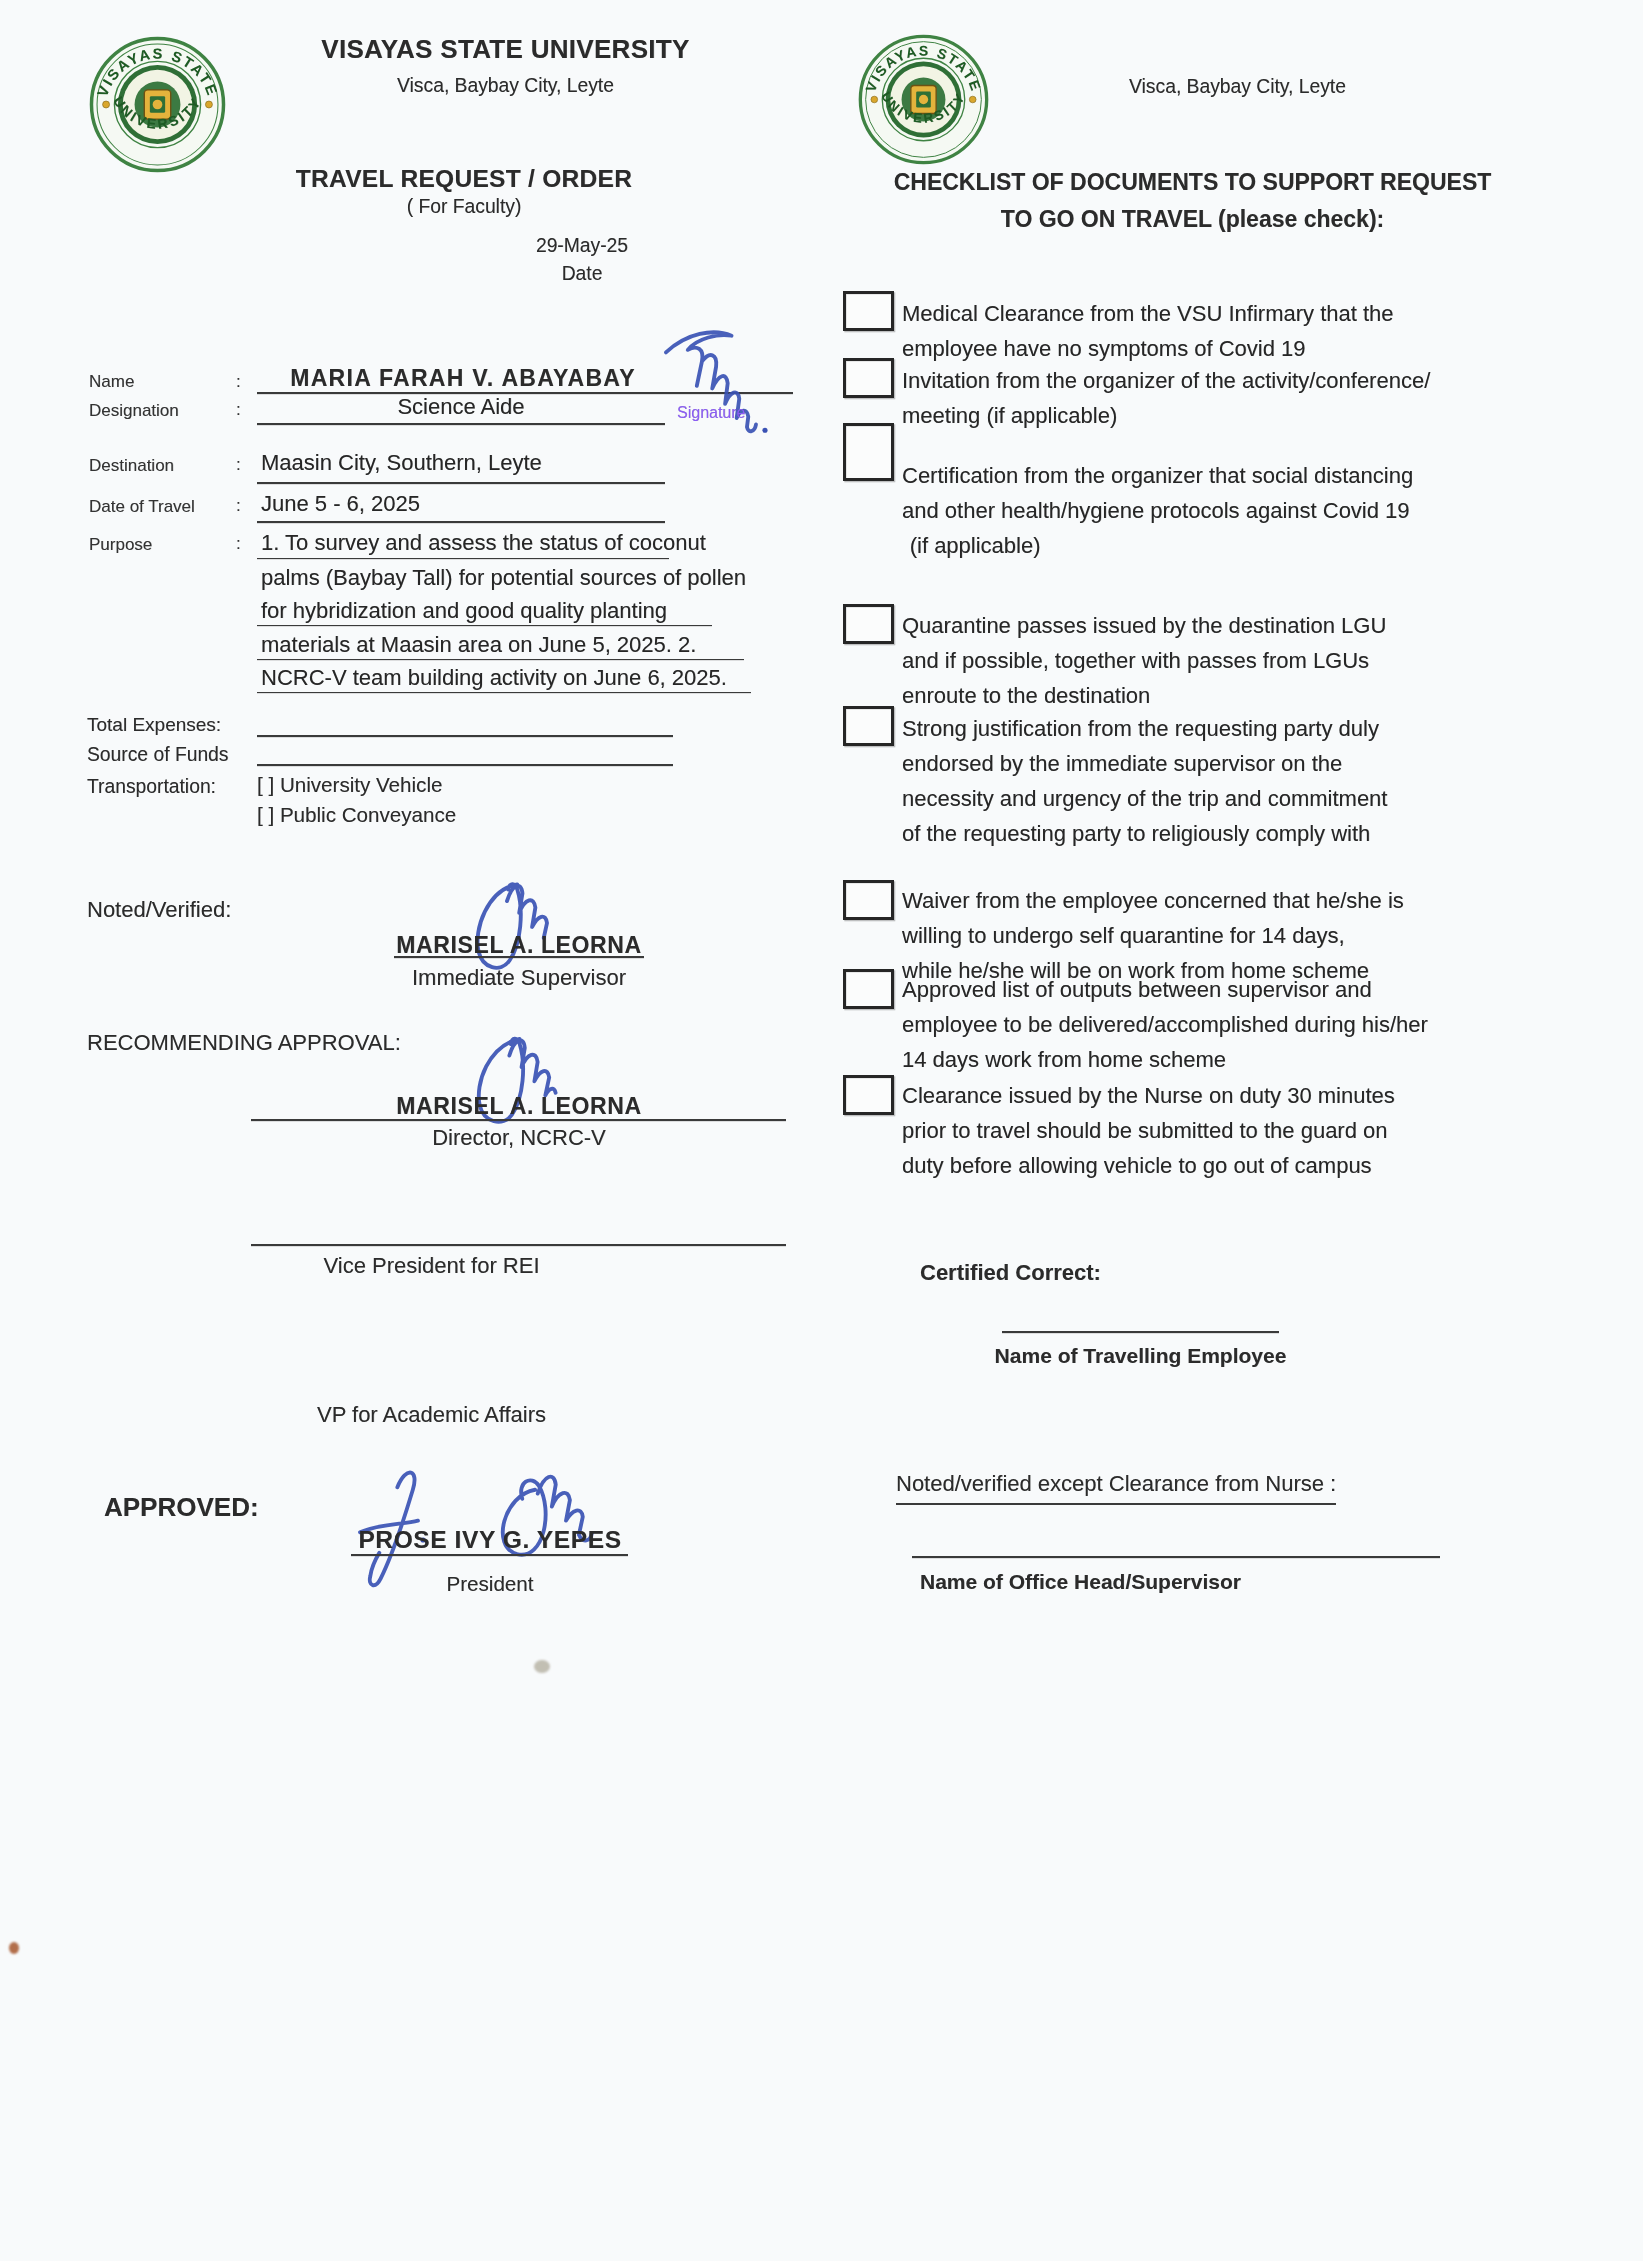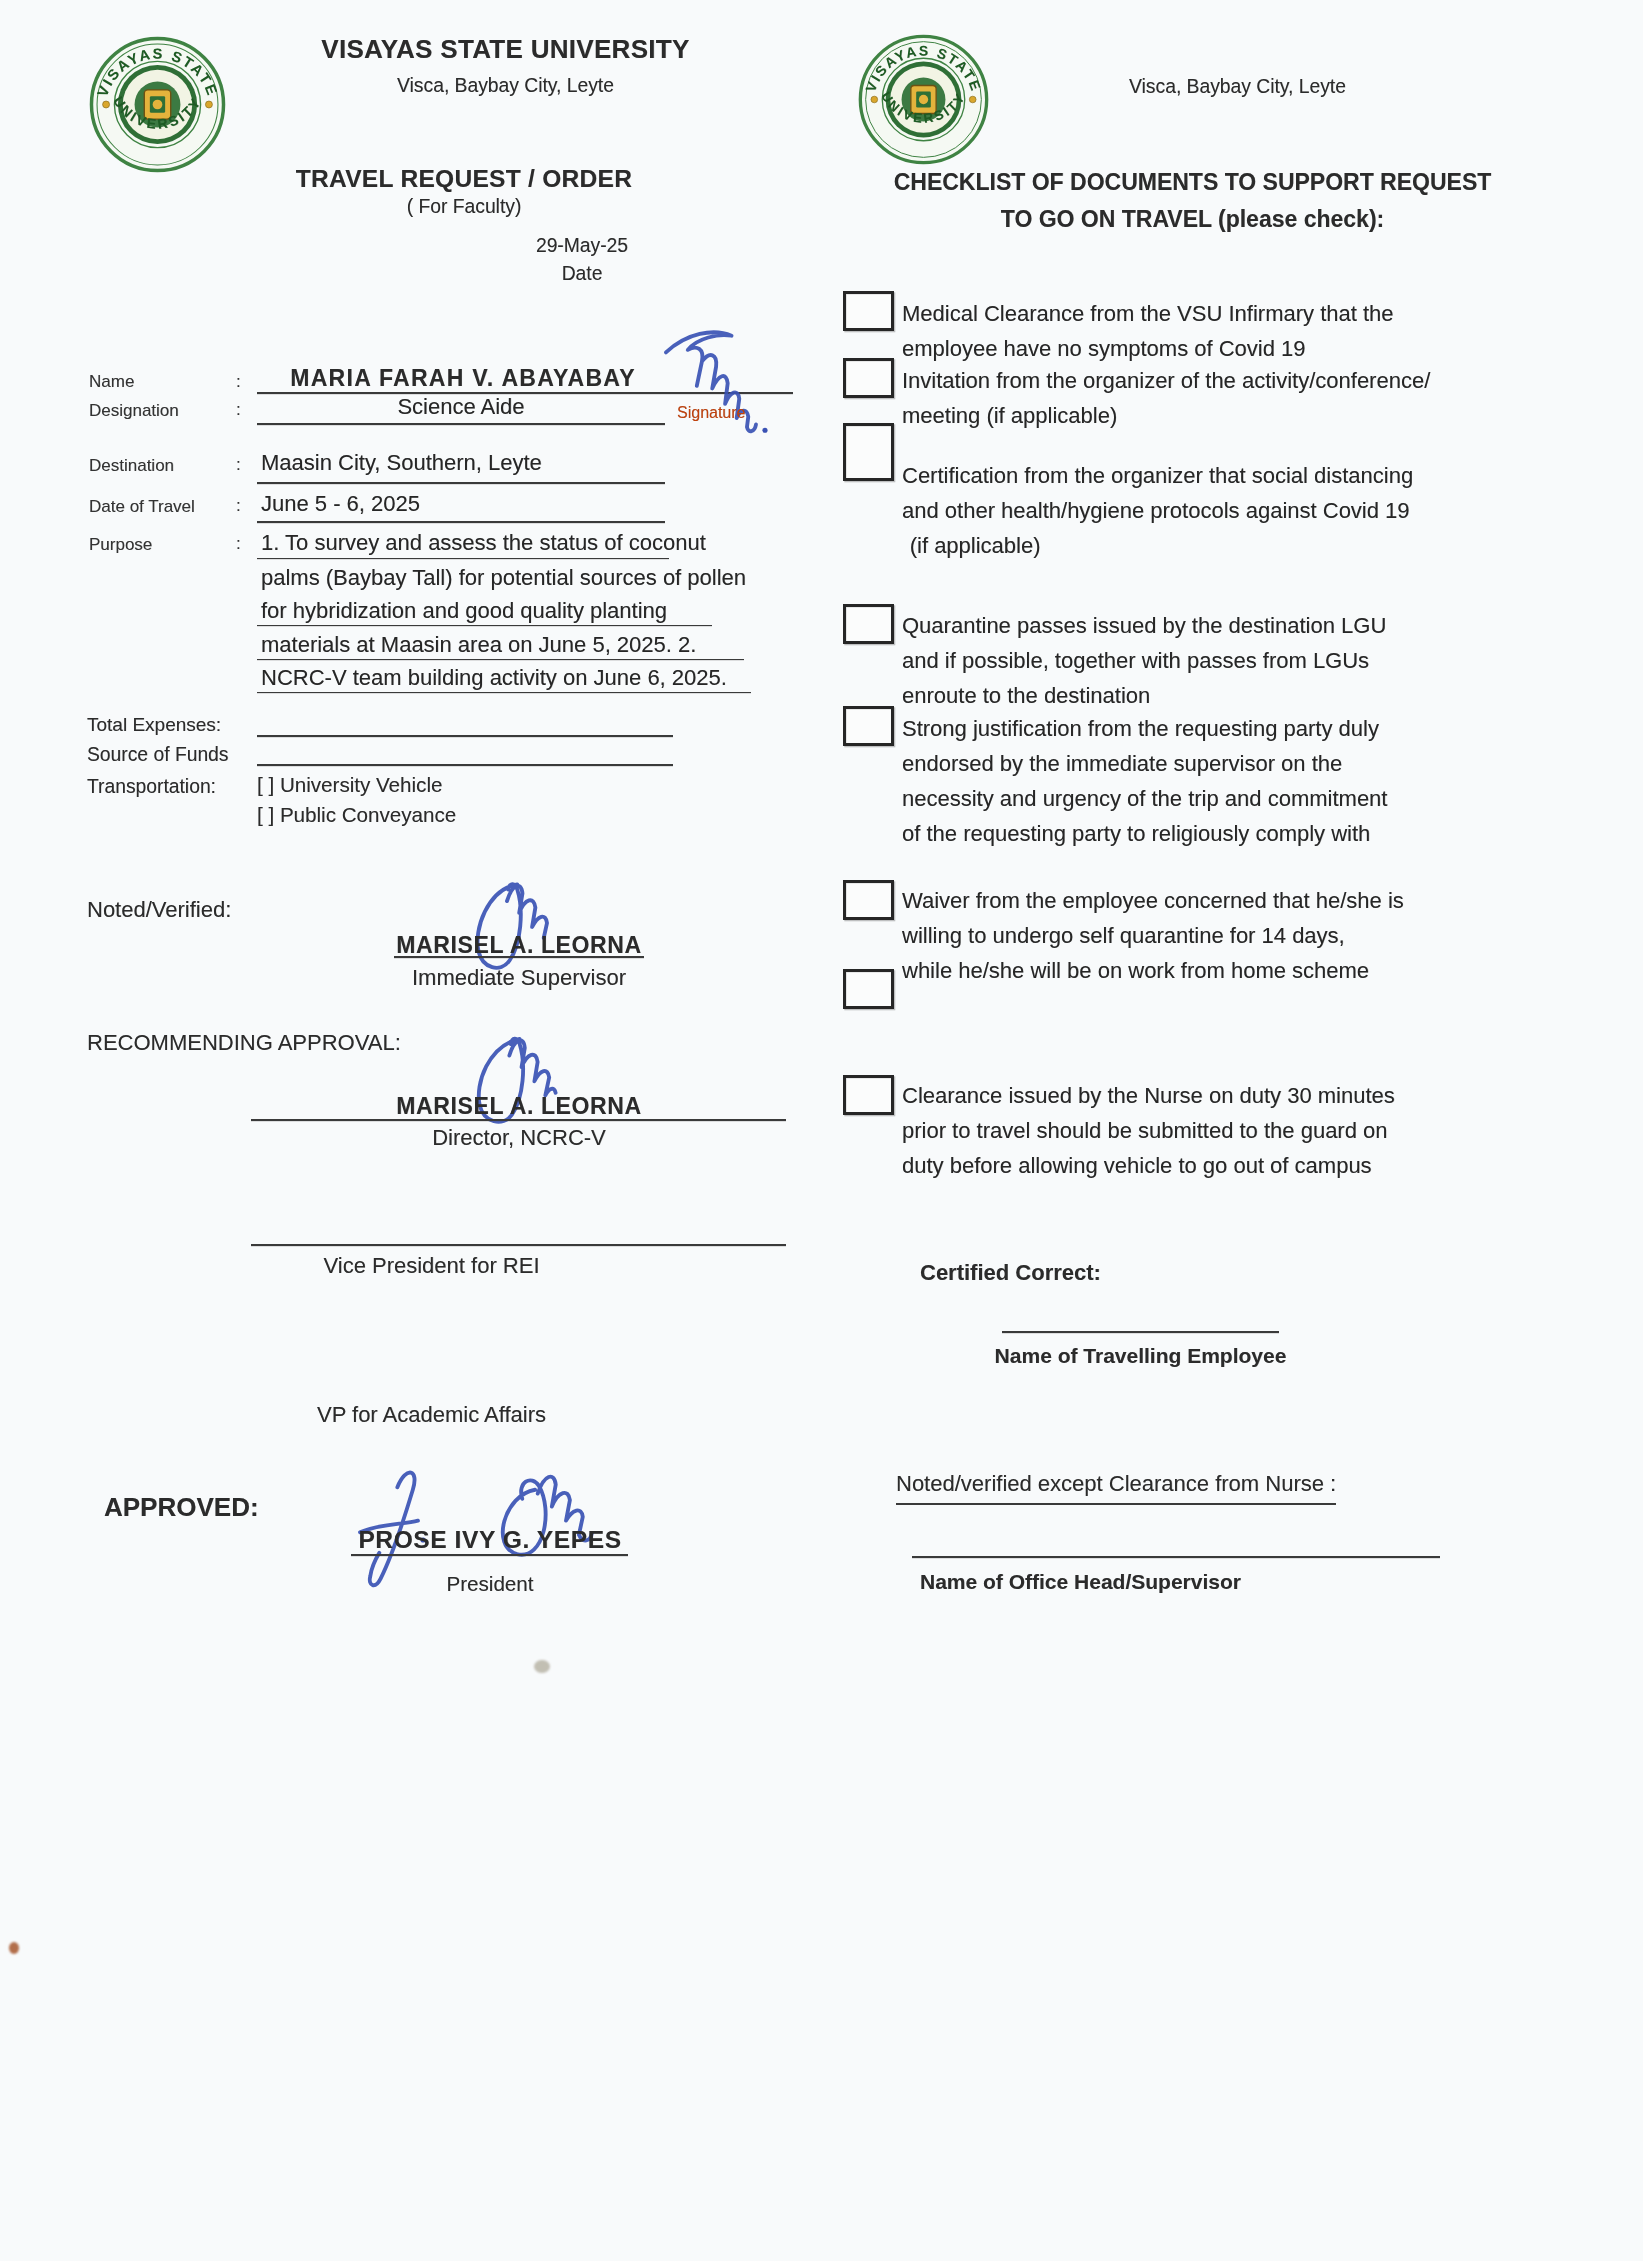--- a/index.html
+++ b/index.html
@@ -72,21 +72,21 @@
              M74,66 C86,50 98,54 96,74 L90,108 C100,86 112,82 114,100 L110,132
              C118,112 130,108 132,124 L128,154 C134,140 144,138 146,152 L144,168
              C146,178 156,176 158,164"></path>
     <circle cx="172" cy="173" r="4" fill="#3a52b4" stroke="none"></circle>
   </svg>
 
   <div class="t lbl" style="left:89px;top:401px">Designation</div>
   <div class="t lbl" style="left:236px;top:400px">:</div>
   <div class="t c val" style="left:257px;top:394px;width:408px">Science Aide</div>
   <div class="line" style="left:257px;top:423px;width:408px"></div>
-  <div class="t" style="left:677px;top:404px;font-size:16px;color:#c2410c">Signature</div>
+  <div class="t" style="left:677px;top:404px;font-size:16px;color:#8b5cf6">Signature</div>
 
   <div class="t lbl" style="left:89px;top:456px">Destination</div>
   <div class="t lbl" style="left:236px;top:455px">:</div>
   <div class="t val" style="left:261px;top:450px">Maasin City, Southern, Leyte</div>
   <div class="line" style="left:257px;top:482px;width:408px"></div>
 
   <div class="t lbl" style="left:89px;top:497px">Date of Travel</div>
   <div class="t lbl" style="left:236px;top:496px">:</div>
   <div class="t val" style="left:261px;top:491px">June  5 - 6, 2025</div>
   <div class="line" style="left:257px;top:521px;width:408px"></div>
@@ -210,20 +210,25 @@
   </div>
 
   <div class="cb" style="top:880px"></div>
   <div class="cl-text" style="top:883px">
     <div>Waiver from the employee concerned that he/she is</div>
     <div>willing to undergo self quarantine for 14 days,</div>
     <div>while he/she will be on work from home scheme</div>
   </div>
 
   <div class="cb" style="top:969px"></div>
+  <div class="cl-text" style="top:972px">
+    <div>Approved list of outputs between supervisor and</div>
+    <div>employee to be delivered/accomplished during his/her</div>
+    <div>14 days work from home scheme</div>
+  </div>
 
   <div class="cb" style="top:1075px"></div>
   <div class="cl-text" style="top:1078px">
     <div>Clearance issued by the Nurse on duty 30 minutes</div>
     <div>prior to travel should be submitted to the guard on</div>
     <div>duty before allowing vehicle to go out of campus</div>
   </div>
 
   <div class="t b" style="left:920px;top:1260px;font-size:22px">Certified Correct:</div>
   <div class="line" style="left:1002px;top:1331px;width:277px"></div>

